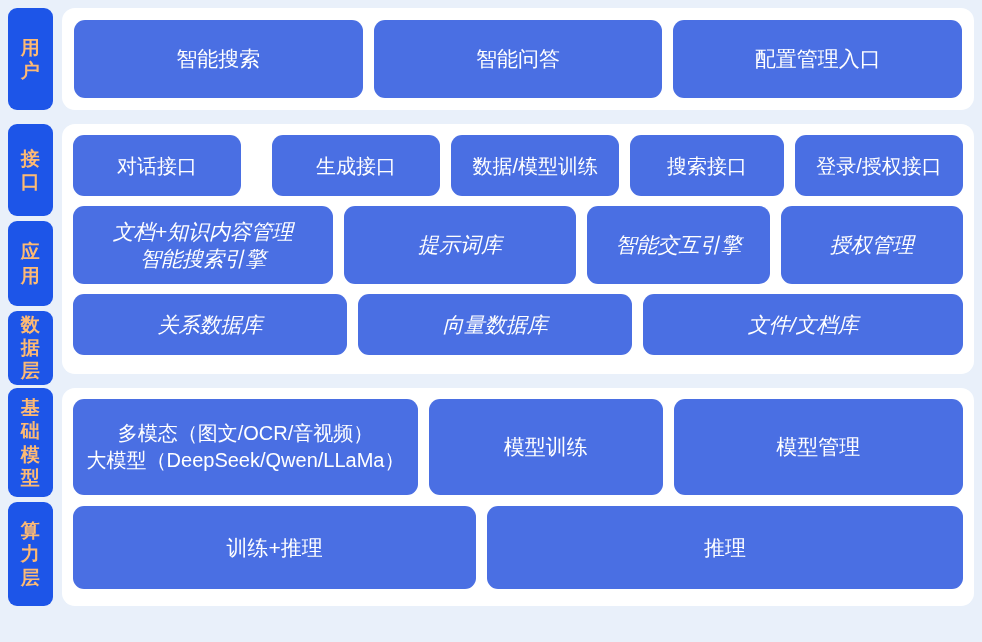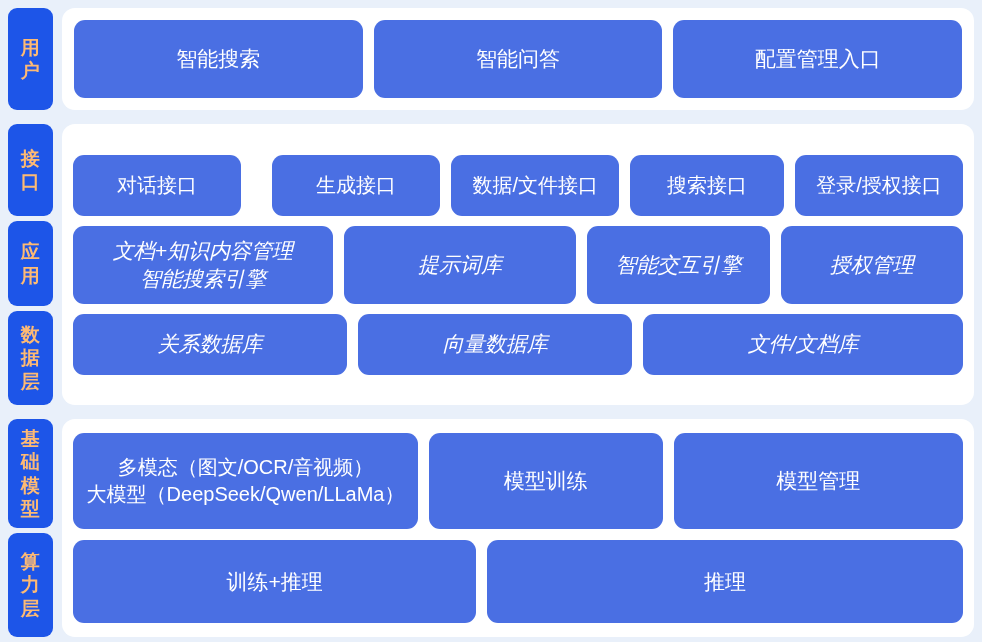--- a/index.html
+++ b/index.html
@@ -54,21 +54,20 @@
   }
 
   .card {
     flex: 1 1 auto;
     background: #ffffff;
     border-radius: 13px;
     padding: 11px;
     display: flex;
     flex-direction: column;
     gap: 9px;
-    justify-content: center;
   }
 
   .row {
     display: flex;
     gap: 11px;
     align-items: stretch;
   }
 
   .box {
     background: #4a6fe3;
@@ -85,21 +84,21 @@
   }
 
   
   .sec-user { height: 102px; }
   .sec-user .chip { flex: 1 1 auto; }
   .sec-user .card { padding: 12px; }
   .sec-user .row { height: 100%; }
   .sec-user .box { flex: 1 1 0; }
 
   
-  .sec-mid { height: 281px; }
+  .sec-mid { height: 250px; }
   .sec-mid .chip-col .chip:nth-child(1) { flex: 0 0 92px; }
   .sec-mid .chip-col .chip:nth-child(2) { flex: 0 0 85px; }
   .sec-mid .chip-col .chip:nth-child(3) { flex: 1 1 auto; }
   .sec-mid .card { gap: 10px; }
   .sec-mid .row-interface { height: 61px; }
   .sec-mid .row-interface .box { font-size: 20px; }
   .sec-mid .row-interface .box:nth-child(1) { flex: 1.03 1 0; }
   .sec-mid .row-interface .box:nth-child(2) { flex: 1.03 1 0; margin-left: 20px; }
   .sec-mid .row-interface .box:nth-child(3) { flex: 1.03 1 0; }
   .sec-mid .row-interface .box:nth-child(4) { flex: 0.93 1 0; }
@@ -155,21 +154,21 @@
     <div class="chip-col">
       <div class="chip">接口</div>
       <div class="chip">应用</div>
       <div class="chip">数据层</div>
     </div>
     <div class="card">
 
       <div class="row row-interface">
         <div class="box">对话接口</div>
         <div class="box">生成接口</div>
-        <div class="box">数据/文件接口</div>
+        <div class="box">数据/模型训练</div>
         <div class="box">搜索接口</div>
         <div class="box">登录/授权接口</div>
       </div>
 
       <div class="row row-app">
         <div class="box">文档+知识内容管理
 智能搜索引擎</div>
         <div class="box">提示词库</div>
         <div class="box">智能交互引擎</div>
         <div class="box">授权管理</div>

